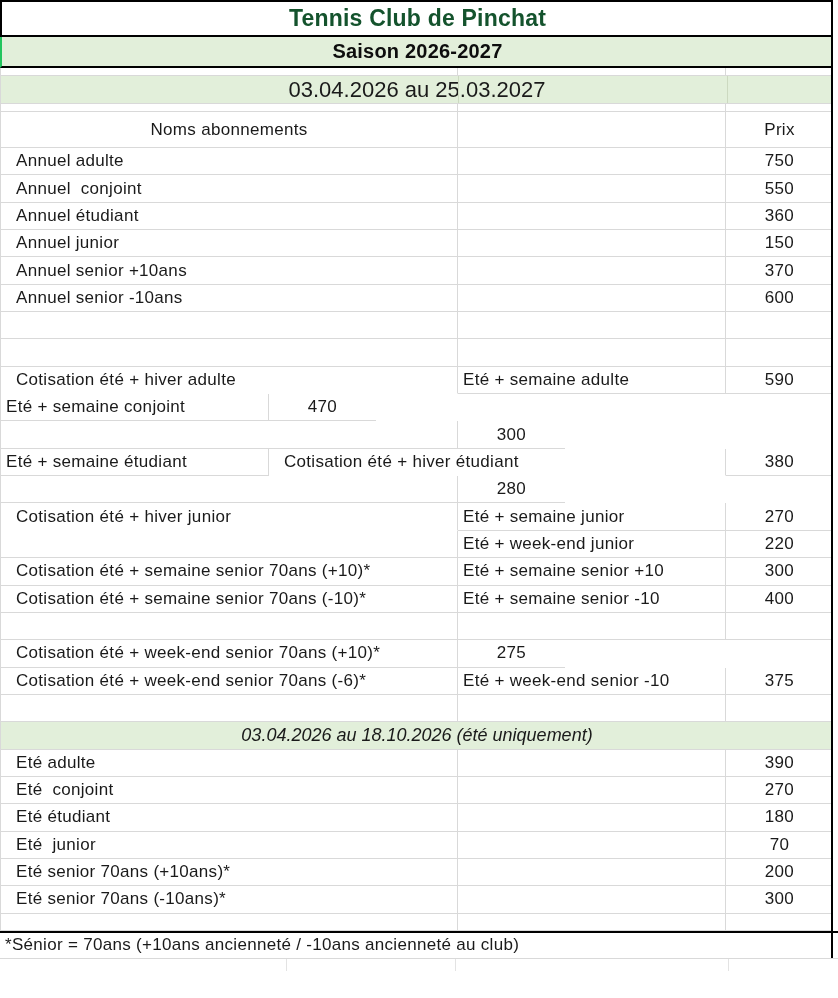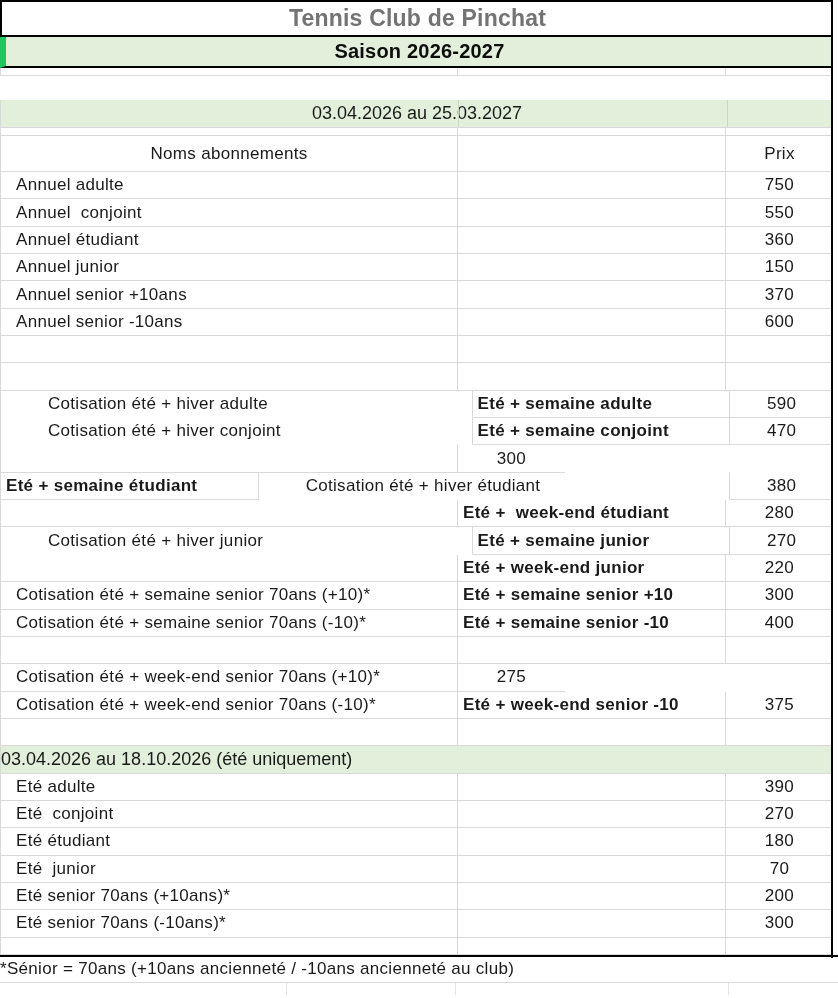--- a/index.html
+++ b/index.html
@@ -24,77 +24,77 @@
     border-left:1px solid var(--grid);
     position:relative;
     background:#fff;
   }
   
   .r-title{
     height:37px;
     border:2px solid #000;border-right:none;
     align-items:center;justify-content:center;
     font-size:23px;font-weight:800;letter-spacing:.2px;
-    color:#737373;
+    color:#14532d;
   }
   .r-saison{
     height:31px;
-    border-left:6px solid #22c55e;border-bottom:2px solid #000;
+    border-left:2px solid #22c55e;border-bottom:2px solid #000;
     background:var(--green);
     align-items:center;justify-content:center;
     font-size:20px;font-weight:800;letter-spacing:.2px;
     color:#0d0d0d;
   }
   .r-spacer{height:8px;}
   .r-date{
     height:28px;
     background:var(--green);
     border-bottom:1px solid var(--grid);
     align-items:center;justify-content:center;
-    font-size:18px;
-    margin-top:24px;
+    font-size:22px;
   }
   .vline{position:absolute;top:0;bottom:0;width:1px;background:#ccd9c0;}
   .vl-1{left:457px;} .vl-2{left:726px;}
   .r-header{height:36px;}
   .r-header .ca{justify-content:center;padding-left:0;}
   
   .cell{
     box-sizing:border-box;
     display:flex;align-items:center;
     border-bottom:1px solid var(--grid);
     overflow:hidden;
     white-space:pre;
     font-size:17px;letter-spacing:.3px;
   }
   .ca{width:457px;border-right:1px solid var(--grid);padding-left:15px;}
-  .cb{width:268px;border-right:1px solid var(--grid);padding-left:5px;font-weight:bold;}
+  .cb{width:268px;border-right:1px solid var(--grid);padding-left:5px;}
   .cc{width:107px;justify-content:center;padding:0;}
-  .cell.no-bottom{border-bottom-color:transparent;margin-left:32px;}
+  .cell.no-bottom{border-bottom-color:transparent;}
   
   .body-row{height:27.35px;}
   .body-row.short{height:17px;}
   .banner-row{
     background:var(--green);
     border-bottom:1px solid var(--grid);
-    align-items:center;
+    align-items:center;justify-content:center;font-style:italic;
   }
   .banner-text{font-size:18px;}
   .sel-marker{
     position:absolute;left:0;top:0;bottom:0;width:4px;
     background:var(--selgreen);z-index:3;
   }
   
   .r-footnote{
     width:838px;
     height:28px;
     border-left:none;
     border-top:2px solid #000;
     border-bottom:1px solid var(--grid);
     align-items:center;
+    padding-left:5px;
     font-size:17px;letter-spacing:.3px;
     box-sizing:border-box;
   }
   .r-bottomstrip{width:838px;height:12px;border-left:none;}
   .bs-line{position:absolute;top:0;bottom:0;width:1px;background:#e3e3e3;}
   .bs-1{left:286px;} .bs-2{left:455px;} .bs-3{left:728px;}
   .right-edge{
     position:absolute;left:831px;top:0;width:2px;height:958px;
     background:#000;z-index:4;
   }
@@ -176,36 +176,34 @@
         <div class="cell ca"></div>
         <div class="cell cb"></div>
         <div class="cell cc"></div>
       </div>
       <div class="g-row body-row">
         <div class="cell ca no-bottom">Cotisation été + hiver adulte</div>
         <div class="cell cb">Eté + semaine adulte</div>
         <div class="cell cc">590</div>
       </div>
       <div class="g-row body-row">
-        <div class="cell ca no-bottom">Cotisation été + hiver conjoint</div>
         <div class="cell cb">Eté + semaine conjoint</div>
         <div class="cell cc">470</div>
       </div>
       <div class="g-row body-row">
         <div class="cell ca"></div>
         <div class="cell cc">300</div>
       </div>
       <div class="g-row body-row">
         <div class="cell cb">Eté + semaine étudiant</div>
         <div class="cell ca no-bottom">Cotisation été + hiver étudiant</div>
         <div class="cell cc">380</div>
       </div>
       <div class="g-row body-row">
         <div class="cell ca"></div>
-        <div class="cell cb">Eté +  week-end étudiant</div>
         <div class="cell cc">280</div>
       </div>
       <div class="g-row body-row">
         <div class="cell ca no-bottom">Cotisation été + hiver junior</div>
         <div class="cell cb">Eté + semaine junior</div>
         <div class="cell cc">270</div>
       </div>
       <div class="g-row body-row">
         <div class="cell ca"></div>
         <div class="cell cb">Eté + week-end junior</div>
@@ -224,21 +222,21 @@
       <div class="g-row body-row">
         <div class="cell ca"></div>
         <div class="cell cb"></div>
         <div class="cell cc"></div>
       </div>
       <div class="g-row body-row">
         <div class="cell ca">Cotisation été + week-end senior 70ans (+10)*</div>
         <div class="cell cc">275</div>
       </div>
       <div class="g-row body-row">
-        <div class="cell ca">Cotisation été + week-end senior 70ans (-10)*</div>
+        <div class="cell ca">Cotisation été + week-end senior 70ans (-6)*</div>
         <div class="cell cb">Eté + week-end senior -10</div>
         <div class="cell cc">375</div>
       </div>
       <div class="g-row body-row">
         <div class="cell ca"></div>
         <div class="cell cb"></div>
         <div class="cell cc"></div>
       </div>
       <div class="g-row body-row banner-row">
         <span class="banner-text">03.04.2026 au 18.10.2026 (été uniquement)</span>

